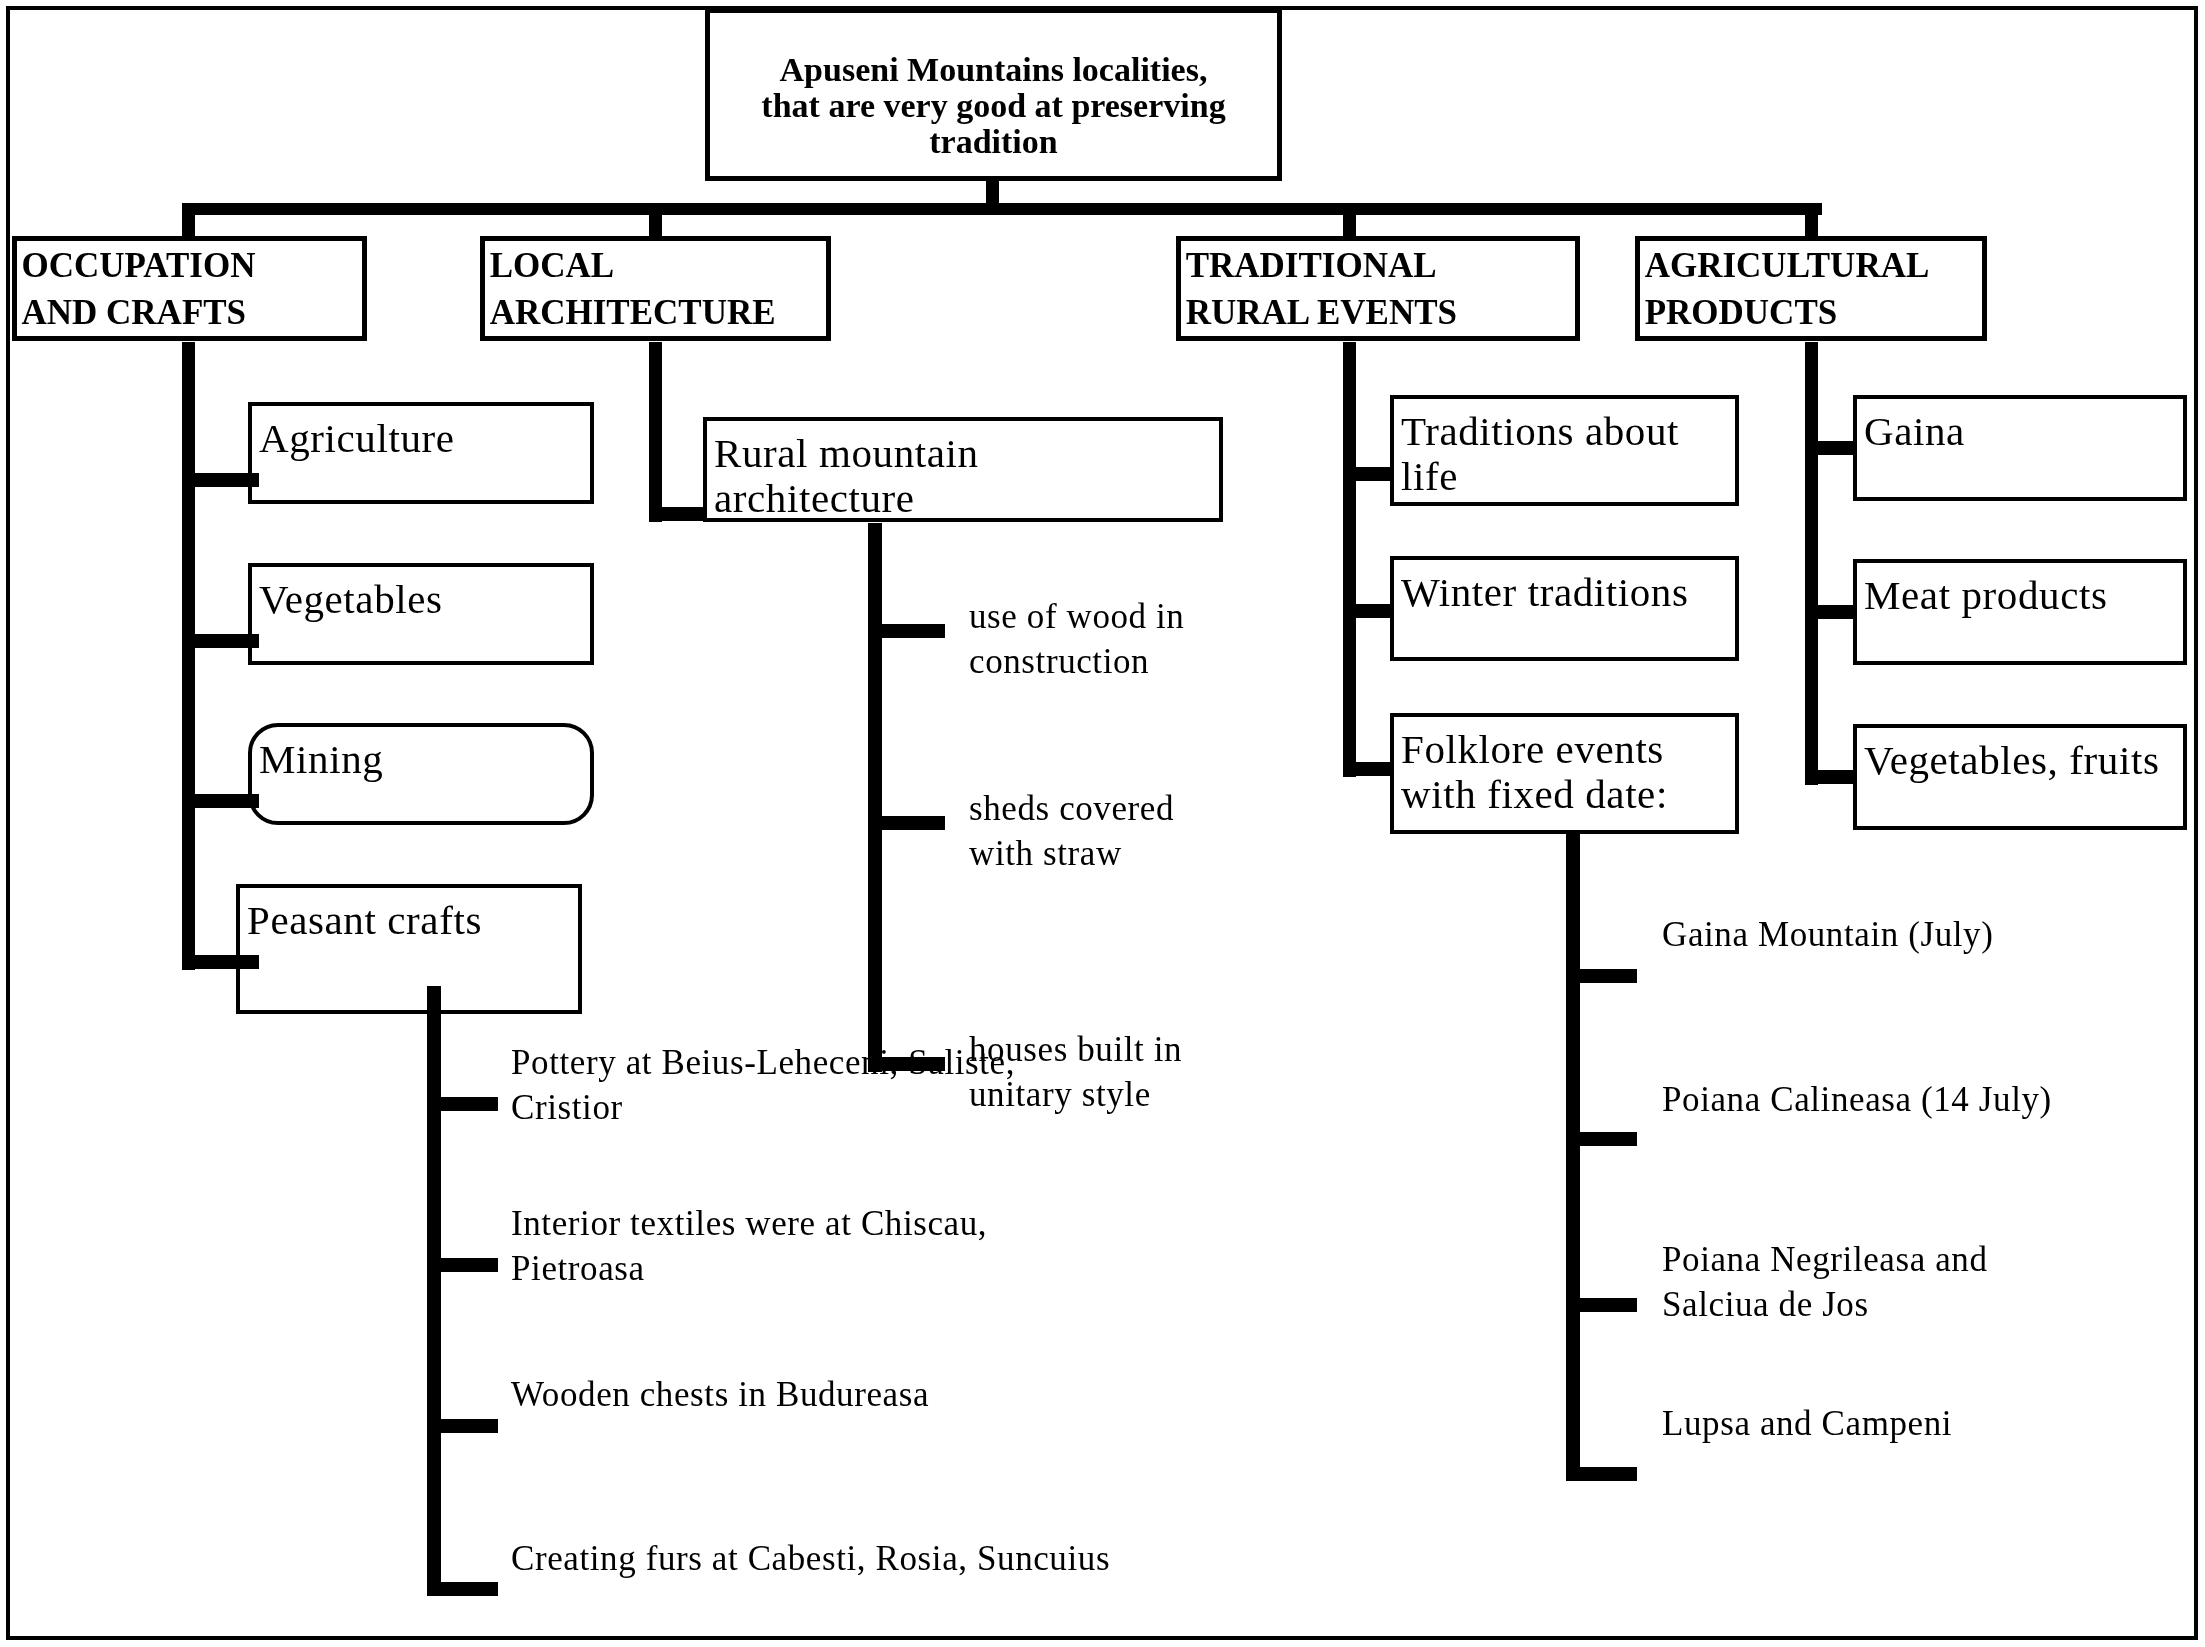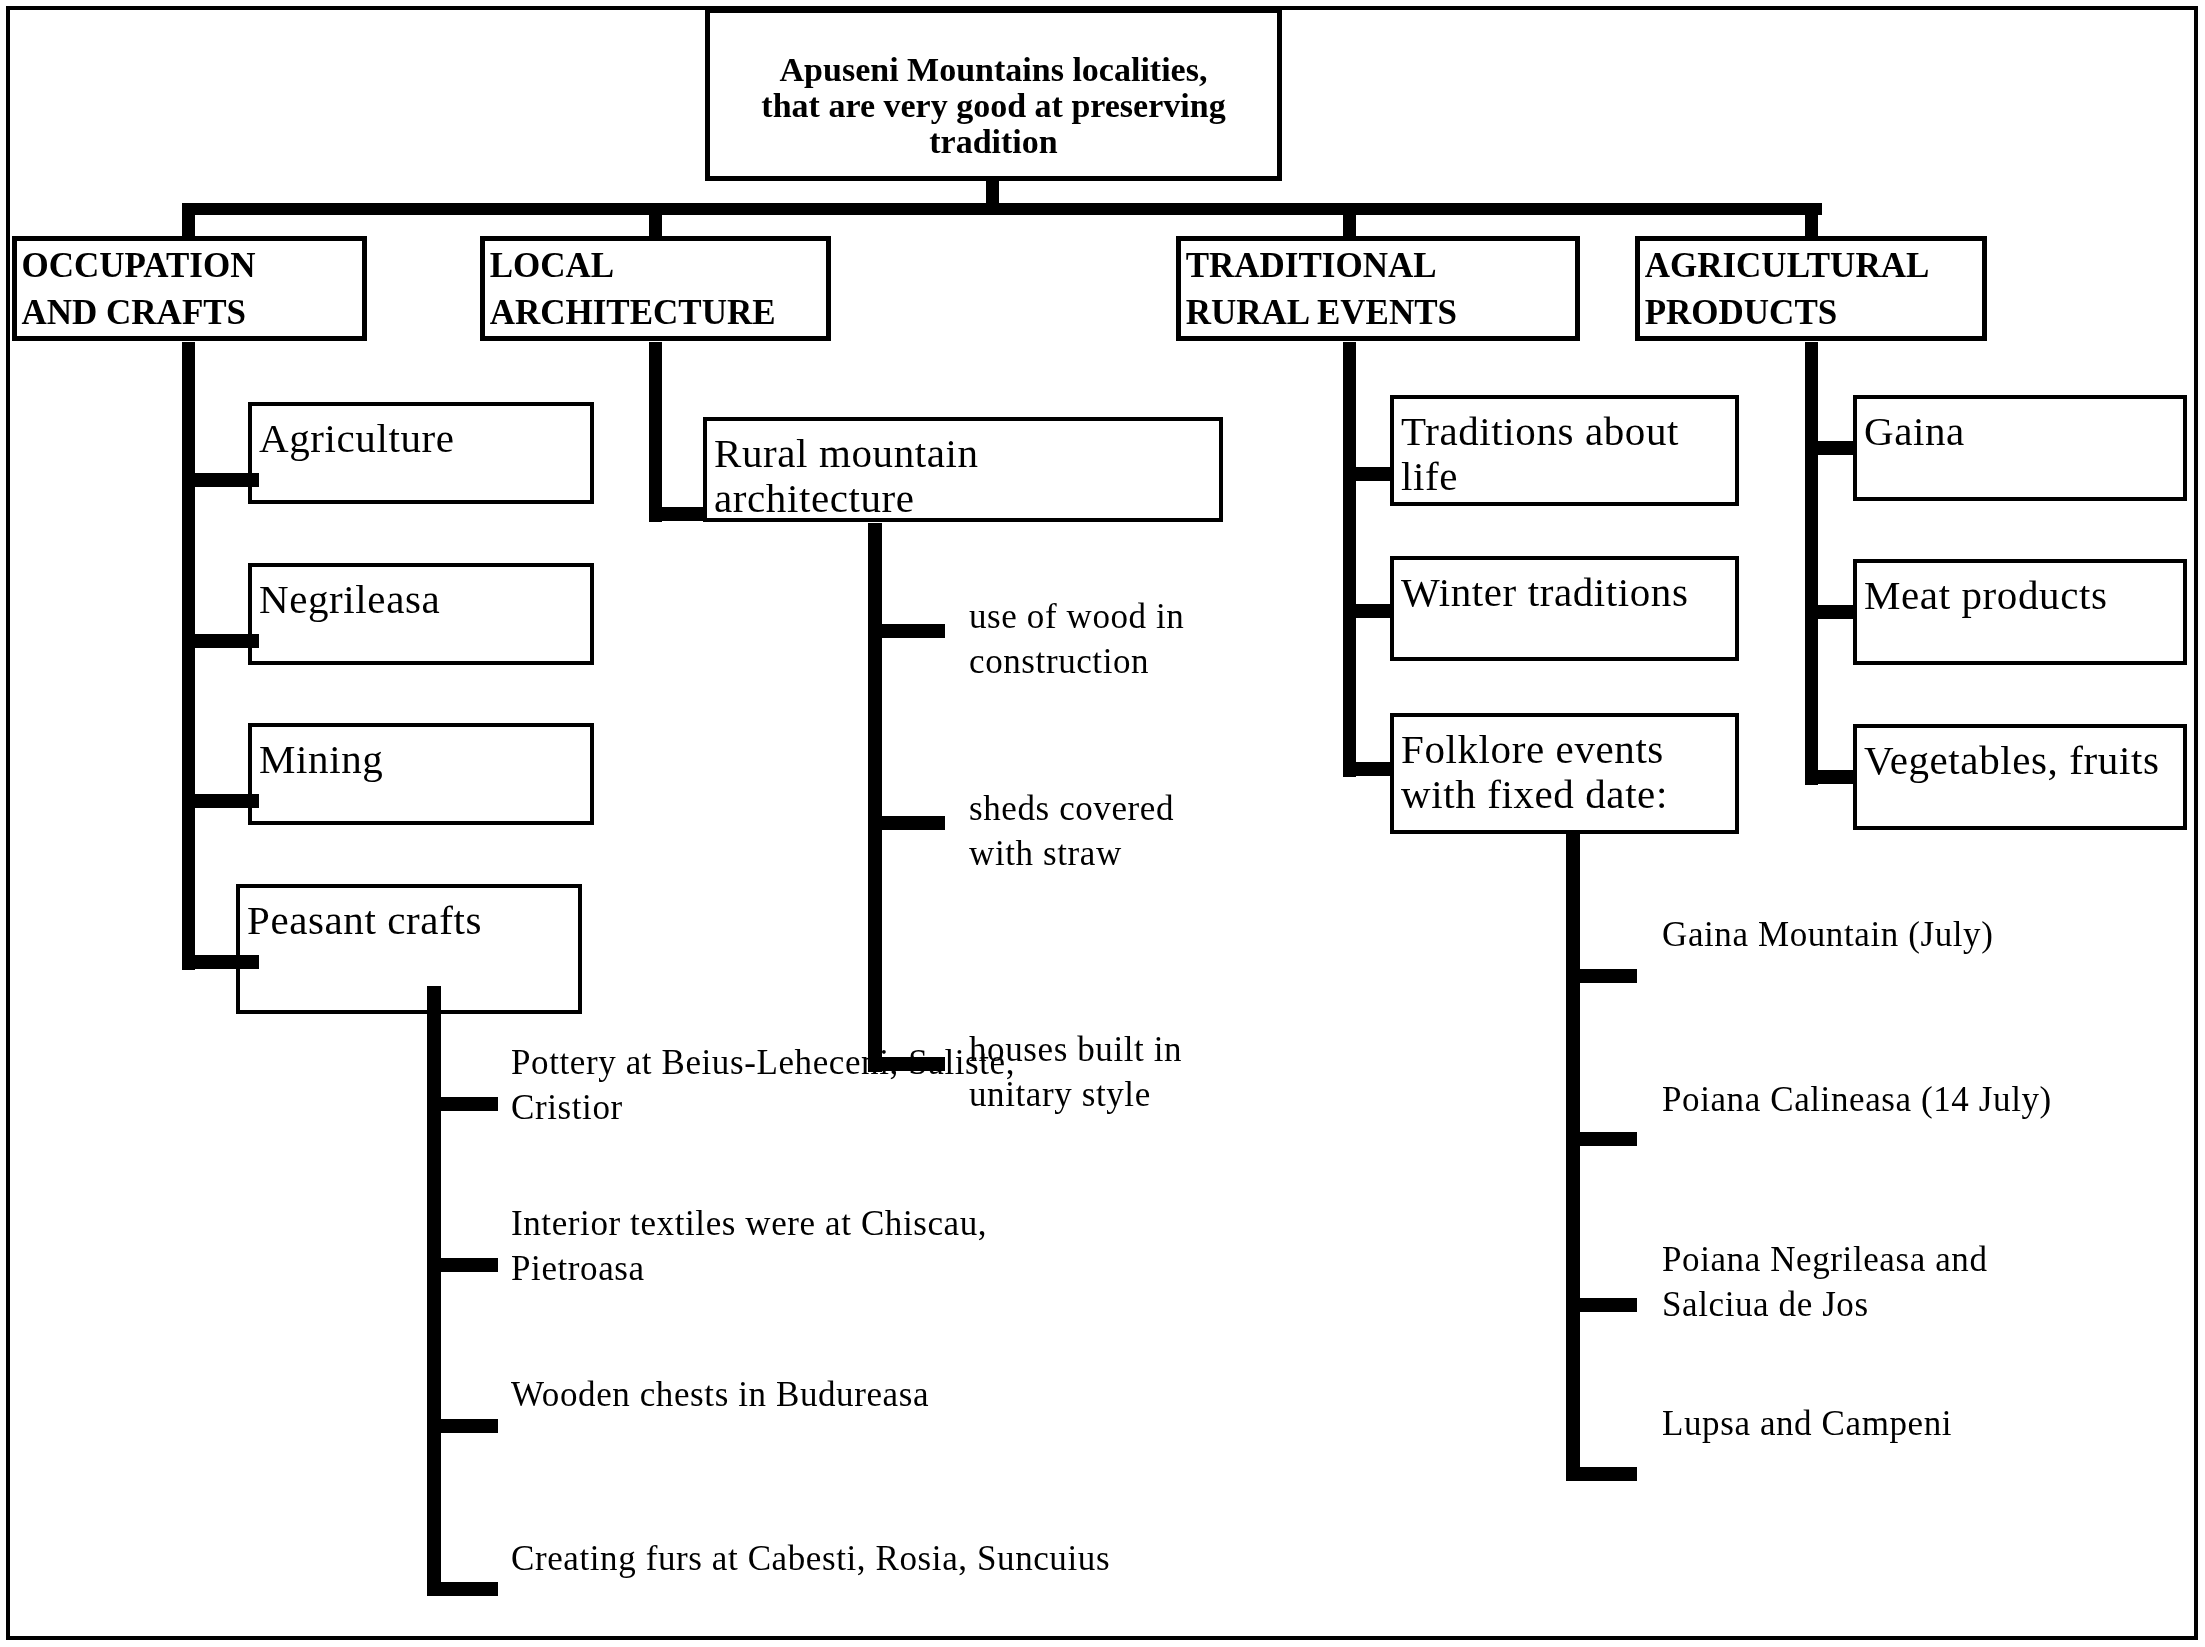--- a/index.html
+++ b/index.html
@@ -44,22 +44,22 @@
 <div class="abs hdr" style="left:1635px;top:236px;width:352px;height:105px;">AGRICULTURAL
 PRODUCTS</div>
 
 <div class="abs conn" style="left:182px;top:342px;width:13px;height:628px;"></div>
 <div class="abs conn" style="left:182px;top:473px;width:77px;height:14px;"></div>
 <div class="abs conn" style="left:182px;top:634px;width:77px;height:14px;"></div>
 <div class="abs conn" style="left:182px;top:794px;width:77px;height:14px;"></div>
 <div class="abs conn" style="left:182px;top:955px;width:77px;height:14px;"></div>
 
 <div class="abs nodebox" style="left:248px;top:402px;width:346px;height:102px;">Agriculture</div>
-<div class="abs nodebox" style="left:248px;top:563px;width:346px;height:102px;">Negrileasa</div>
-<div class="abs nodebox" style="left:248px;top:723px;width:346px;height:102px;">Mining</div>
+<div class="abs nodebox" style="left:248px;top:563px;width:346px;height:102px;">Vegetables</div>
+<div class="abs nodebox" style="left:248px;top:723px;width:346px;height:102px;border-radius:30px;">Mining</div>
 <div class="abs nodebox" style="left:236px;top:884px;width:346px;height:130px;">Peasant crafts</div>
 
 <div class="abs conn" style="left:427px;top:986px;width:14px;height:610px;"></div>
 <div class="abs conn" style="left:427px;top:1097px;width:71px;height:14px;"></div>
 <div class="abs conn" style="left:427px;top:1258px;width:71px;height:14px;"></div>
 <div class="abs conn" style="left:427px;top:1419px;width:71px;height:14px;"></div>
 <div class="abs conn" style="left:427px;top:1582px;width:71px;height:14px;"></div>
 
 <div class="abs leaf" style="left:511px;top:1040px;width:798px;">Pottery at Beius-Leheceni, Saliste,
 Cristior</div>

